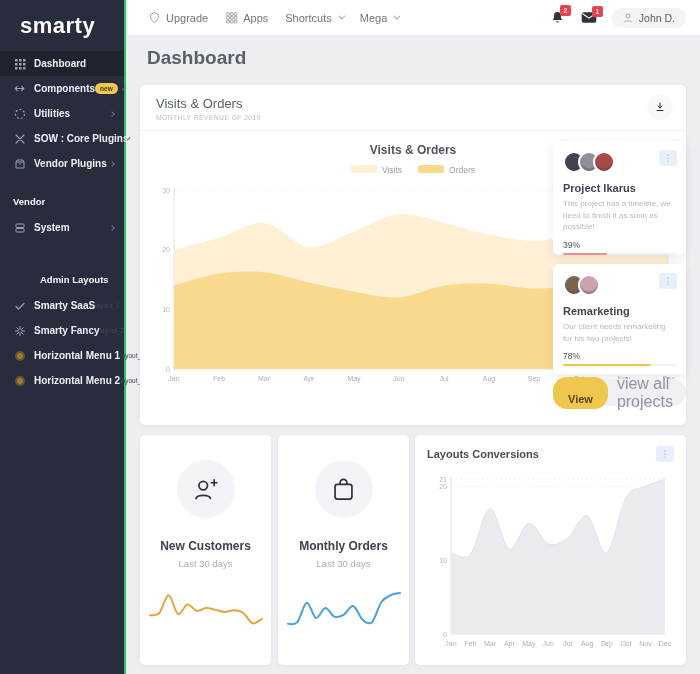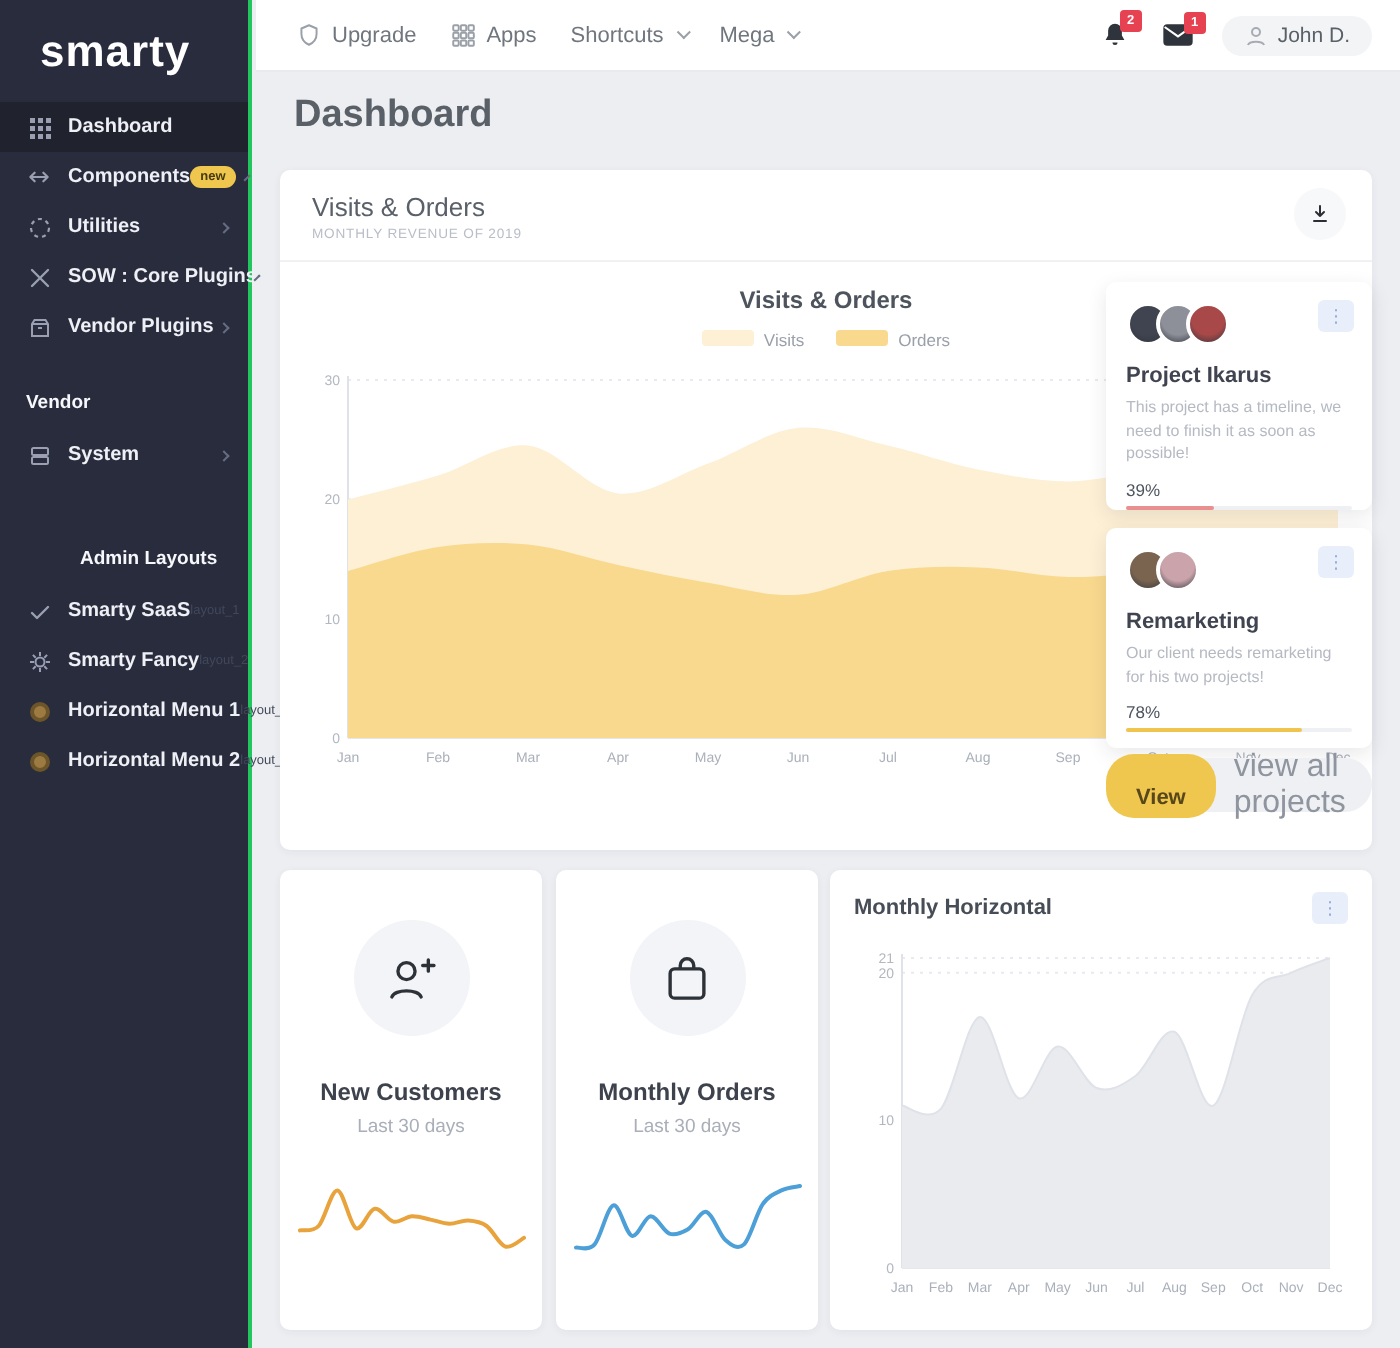--- a/index.html
+++ b/index.html
@@ -394,21 +394,21 @@
     <div class="stat-sub">Last 30 days</div>
     <div class="spark">
         <svg width="118" height="64">
           <path d="M3.0,42.8 C4.6,42.5 9.2,44.7 12.3,41.2 C15.4,37.7 18.6,22.5 21.7,21.7 C24.8,21.0 27.9,36.0 31.0,36.9 C34.1,37.8 37.2,27.3 40.3,27.1 C43.4,27.0 46.6,34.7 49.7,35.8 C52.8,36.9 55.9,35.4 59.0,33.6 C62.1,31.8 65.2,24.1 68.3,25.0 C71.4,25.9 74.6,36.3 77.7,39.0 C80.8,41.7 83.9,44.1 87.0,41.2 C90.1,38.2 93.2,25.7 96.3,21.2 C99.4,16.7 102.6,15.7 105.7,14.2 C108.8,12.6 113.4,12.4 115.0,12.0" fill="none" stroke="#4c9fd7" stroke-width="2" stroke-linecap="round"></path>
         </svg>
       </div>
   </section>
 
   <section class="card conv-card">
     <div class="conv-head">
-      <span class="conv-title">Monthly Horizontal</span>
+      <span class="conv-title">Layouts Conversions</span>
       <span class="conv-menu">⋮</span>
     </div>
     <div class="conv-chart">
         <svg width="247" height="178">
           <text x="20" y="164.5" text-anchor="end" font-size="7" fill="#b2b7c0" font-family="Liberation Sans, sans-serif">0</text>
           <line x1="24" x2="238" y1="88.19047619047619" y2="88.19047619047619" stroke="#e8eaef" stroke-dasharray="1.5,3"></line>
           <text x="20" y="90.69047619047619" text-anchor="end" font-size="7" fill="#b2b7c0" font-family="Liberation Sans, sans-serif">10</text>
           <line x1="24" x2="238" y1="14.38095238095239" y2="14.38095238095239" stroke="#e8eaef" stroke-dasharray="1.5,3"></line>
           <text x="20" y="16.88095238095239" text-anchor="end" font-size="7" fill="#b2b7c0" font-family="Liberation Sans, sans-serif">20</text>
           <line x1="24" x2="238" y1="7" y2="7" stroke="#e8eaef" stroke-dasharray="1.5,3"></line>

